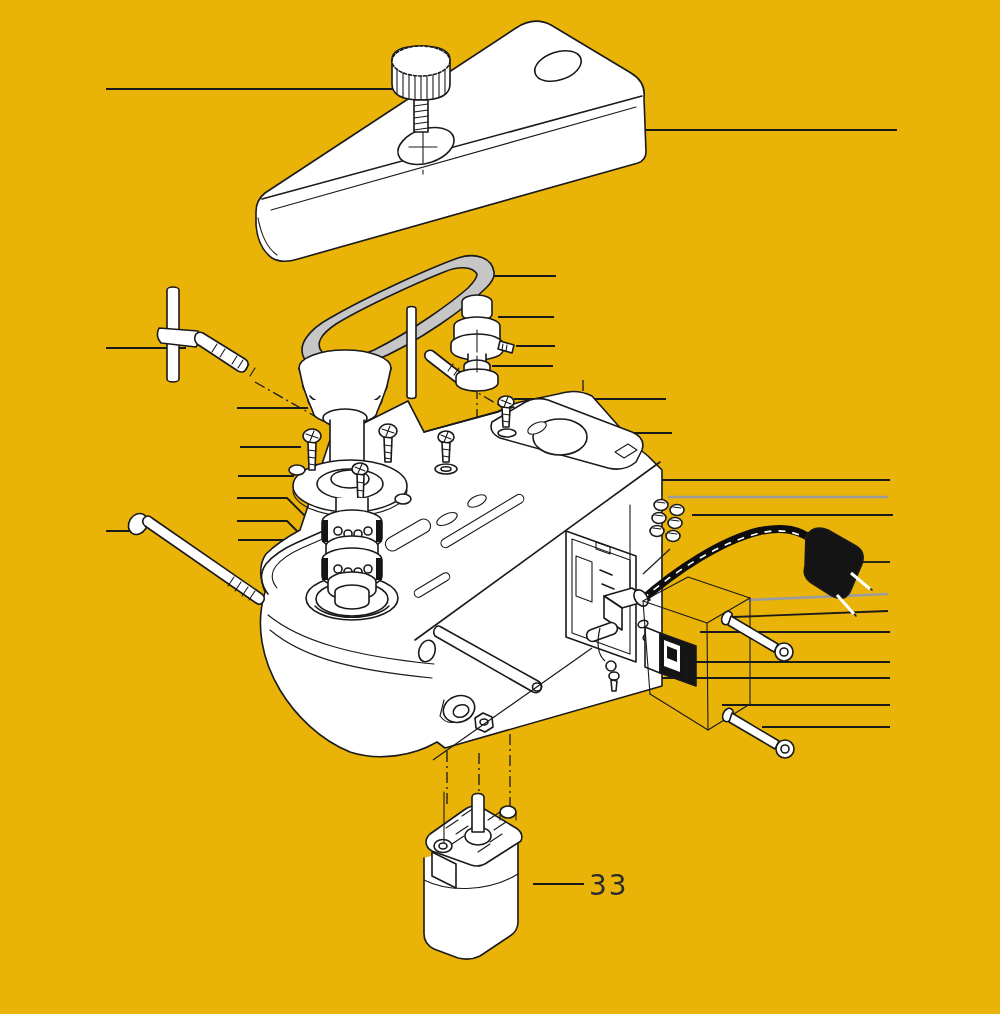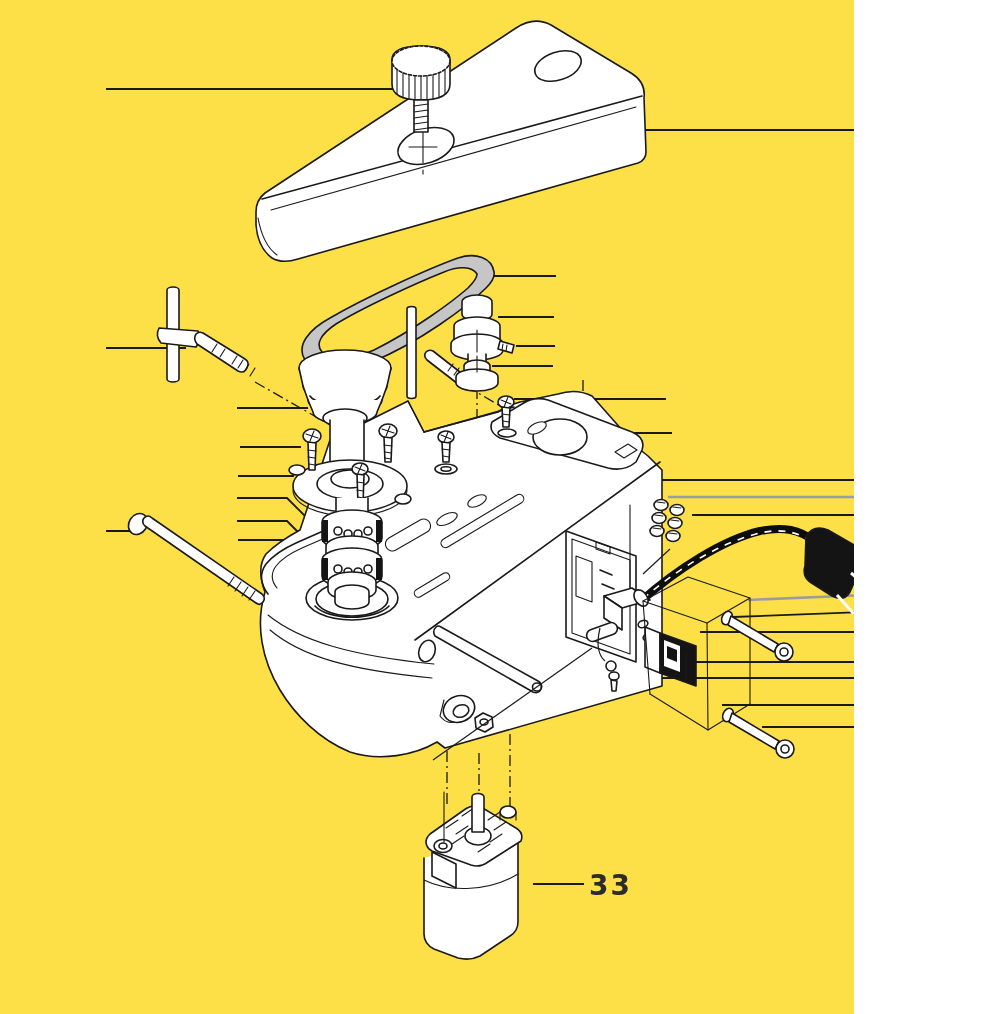--- a/index.html
+++ b/index.html
@@ -1,17 +1,17 @@
 <!DOCTYPE html>
 <html><head>
 <meta charset="utf-8">
 <style>
   html,body{margin:0;padding:0;background:#ffffff;}
   body{font-family:"DejaVu Sans", sans-serif;}
-  .stage{position:relative;width:854px;height:1014px;background:#fde047;overflow:hidden;font-weight:bold;}
+  .stage{position:relative;width:1000px;height:1014px;background:#eab308;overflow:hidden;}
   svg{display:block;}
   
   .ln{stroke:#1a1a1a;stroke-width:1.6;fill:none;stroke-linecap:round;stroke-linejoin:round;}
   .thin{stroke-width:1.1;}
   .fw{fill:#ffffff;}
   .fb{fill:#141414;}
   .belt{fill:#c6c6c6;}
   .ld{stroke:#1a1a1a;stroke-width:1.8;fill:none;stroke-linecap:butt;}
   .lg{stroke:#9c9c9c;stroke-width:2.6;fill:none;}
   .dd{stroke:#1a1a1a;stroke-width:1.3;fill:none;stroke-dasharray:11 4 2 4;}

